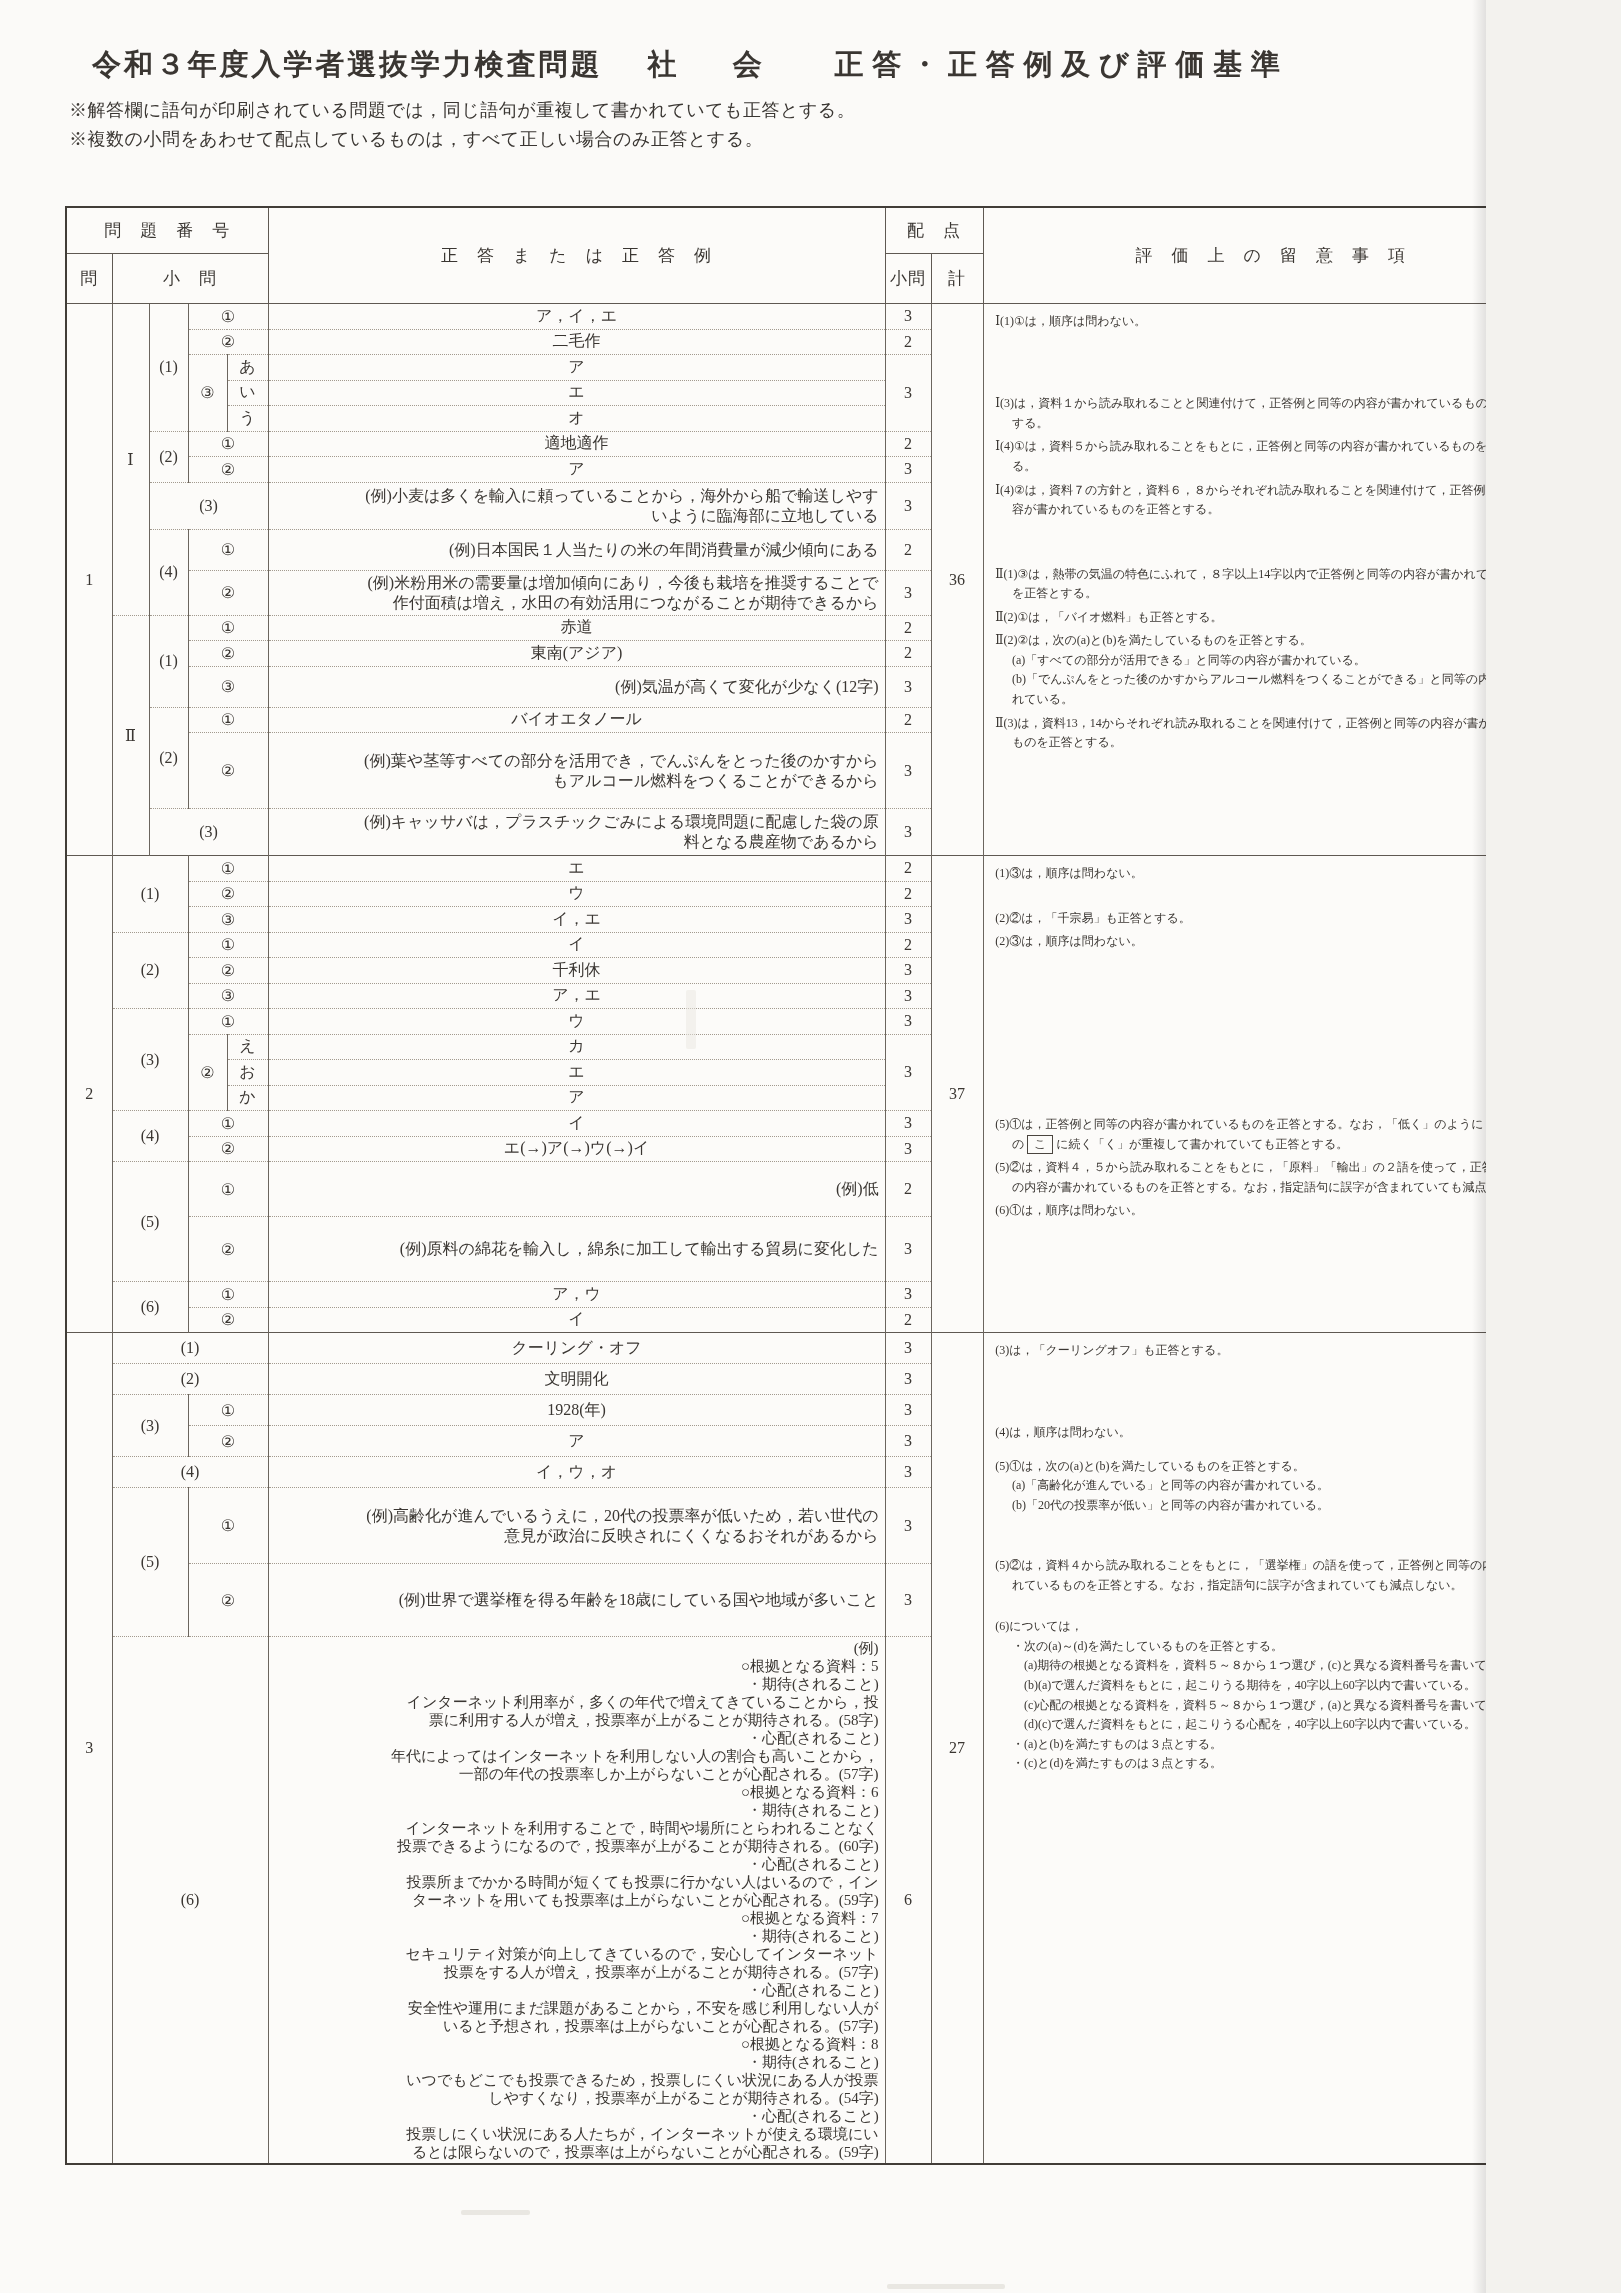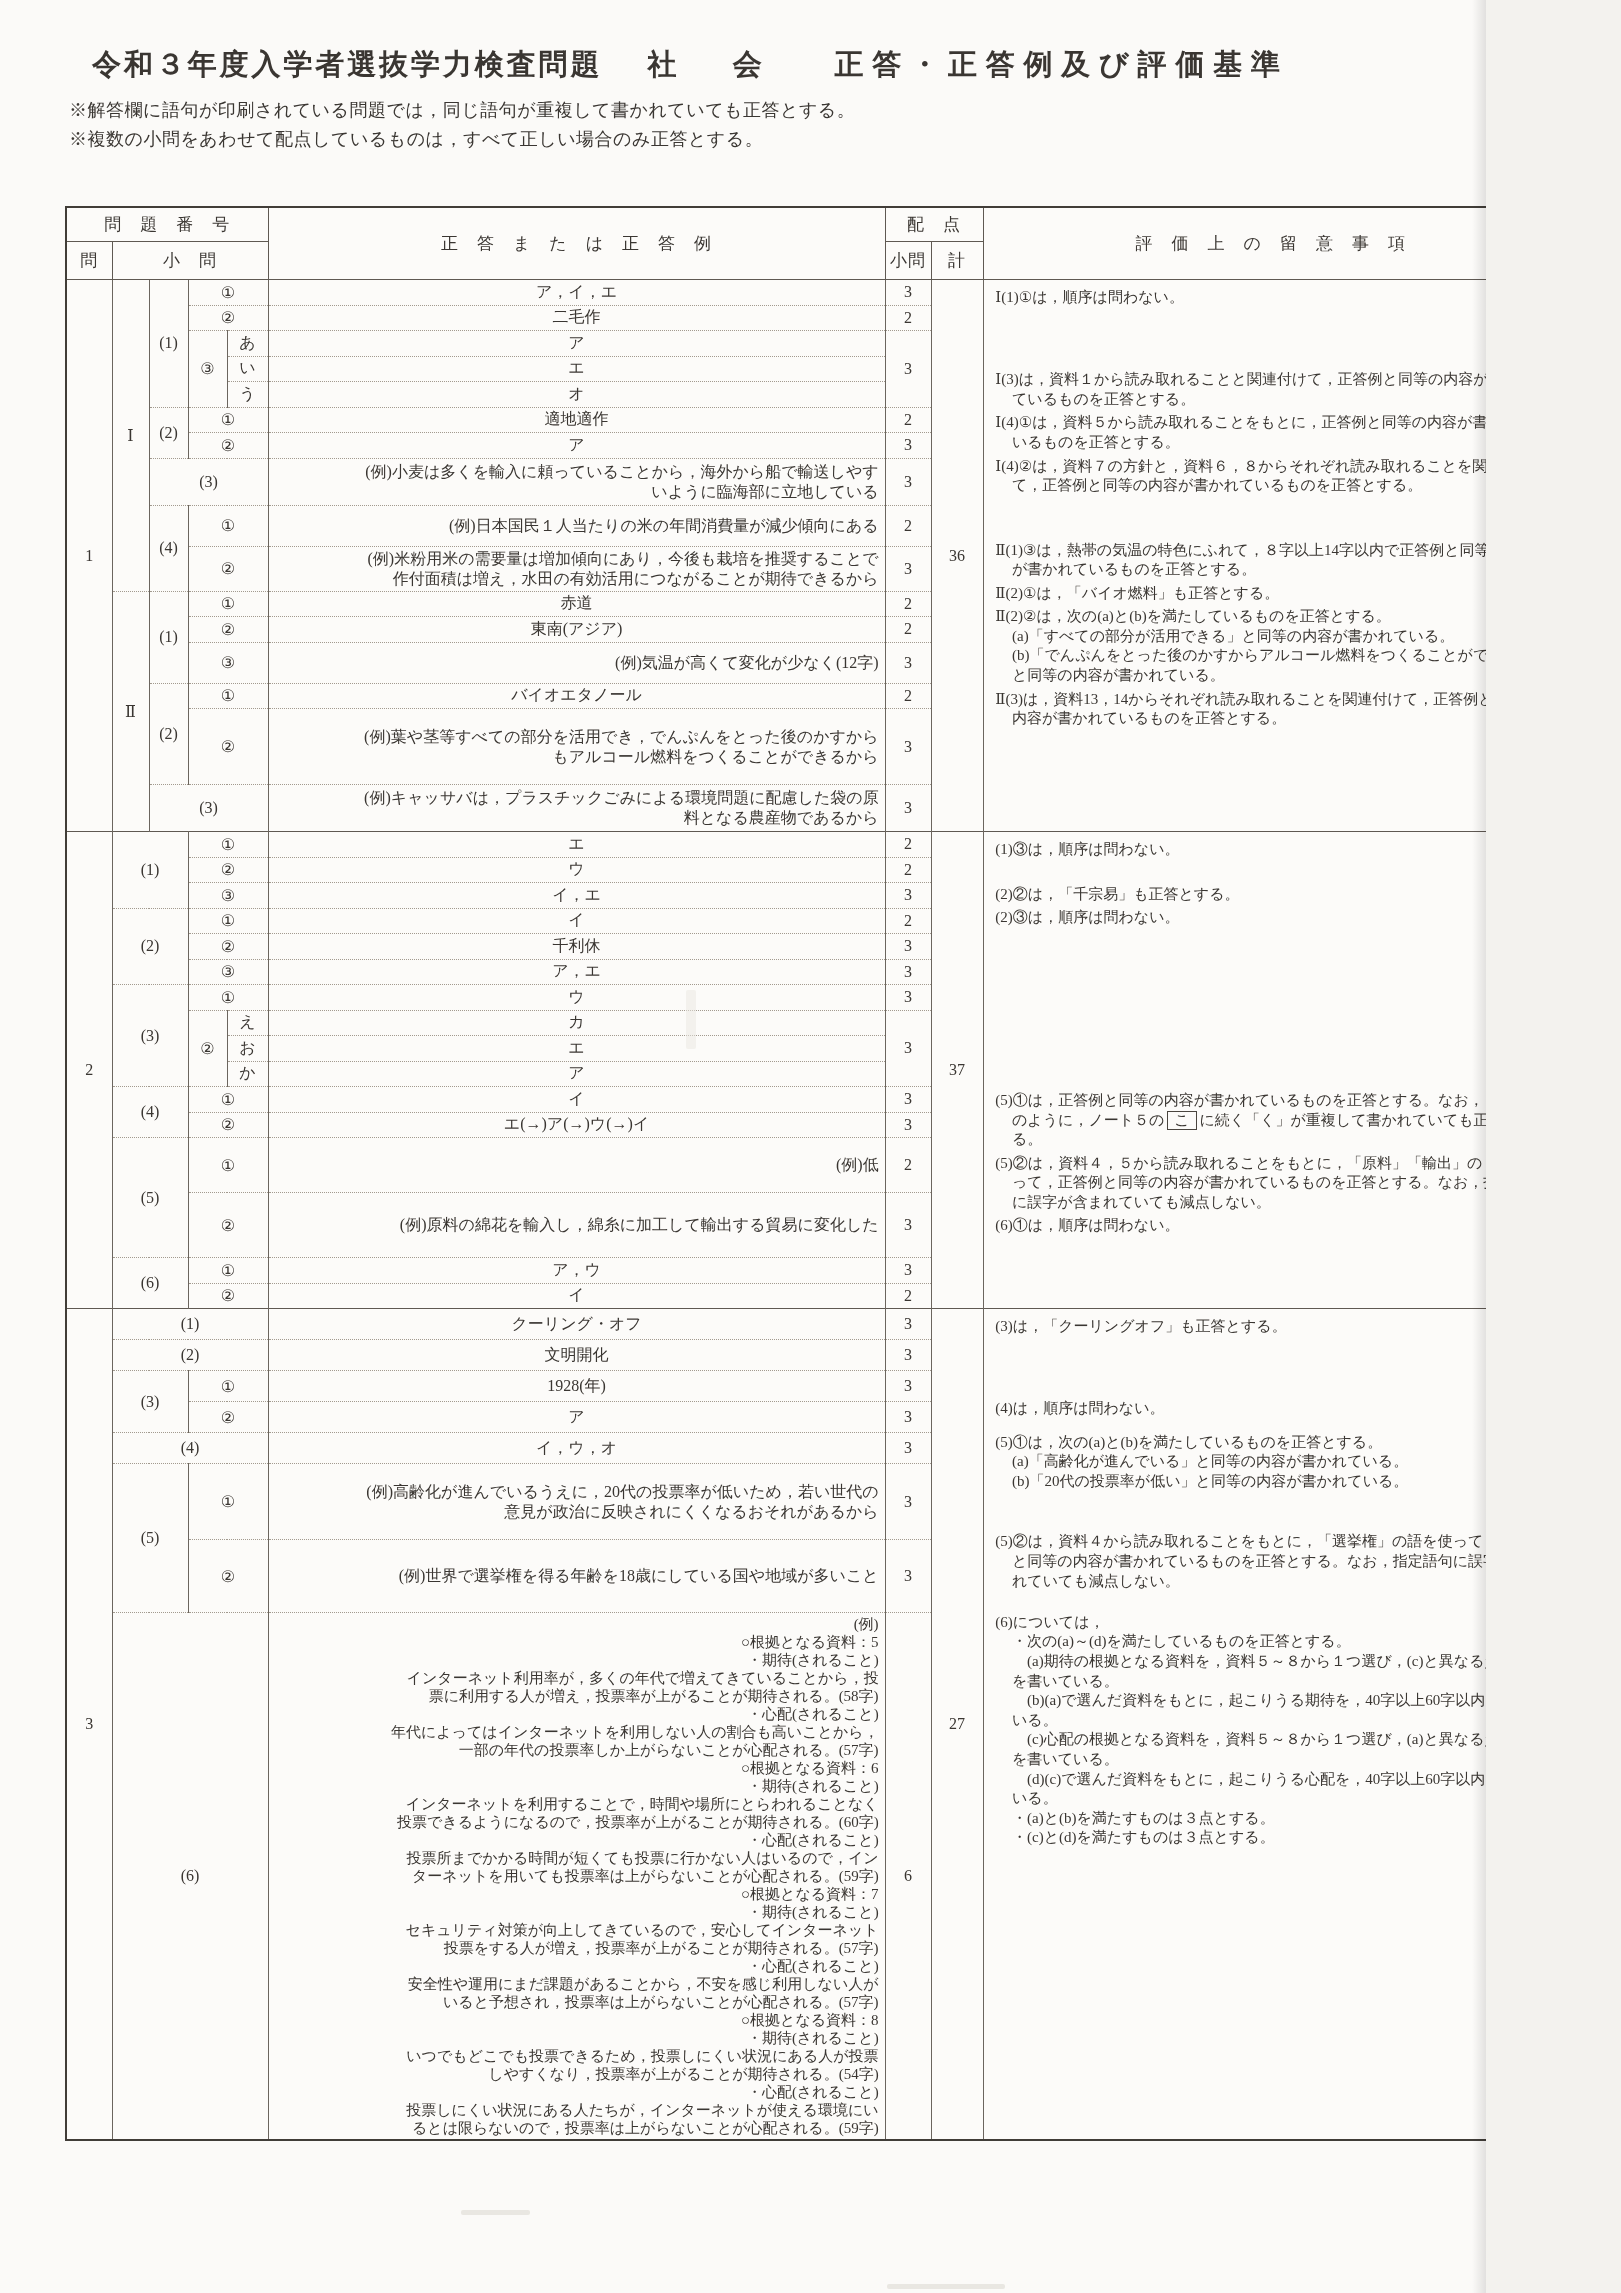--- a/index.html
+++ b/index.html
@@ -37,35 +37,35 @@
   col.c-circ{width:39px}col.c-kana{width:41px}col.c-ans{width:617px}
   col.c-pts{width:46px}col.c-kei{width:52px}col.c-note{width:576px}
   th,td{
     border-left:1px solid #6b655e;border-right:1px solid #6b655e;
     border-top:1px dotted #a29a8f;border-bottom:1px dotted #a29a8f;
     font-size:16px;font-weight:normal;padding:1px 3.9px;
     text-align:center;vertical-align:middle;color:#3a3632;
     overflow:hidden;
   }
   th{
-    border:1px solid #5f5952;font-size:17px;padding:0 2px;
+    border:1px solid #5f5952;font-size:17px;padding:6px 2px;
     letter-spacing:1px;
   }
   tr.hh1 th{height:33px}
   tr.hh2 th{height:37px}
   td.st,tr.blk td{border-top:1.5px solid #5f5952;}
   td.l{
     text-align:right;white-space:pre-line;line-height:20px;
     padding:2px 5.9px 2px 7.8px;
   }
   td.big{font-size:15px;line-height:18px;vertical-align:middle;}
   td.pts,td.kei{font-size:16px;}
   td.note{
     text-align:left;vertical-align:top;padding:7.8px 9.8px 5.9px 11.8px;
-    font-size:15px;line-height:19.6px;
+    font-size:12px;line-height:19.6px;
   }
   .np{
     padding-left:16.7px;text-indent:-16.7px;margin:0;
     white-space:pre-line;
   }
   .mt4{margin-top:3.9px}.mt14{margin-top:13.7px}.mt22{margin-top:21.6px}
   .mt26{margin-top:25.5px}.mt42{margin-top:41px}.mt46{margin-top:45px}
   .mt54{}.mt150{margin-top:63px}.mt166{margin-top:163px}
   .boxchar{
     display:inline-block;border:1px solid #4a453f;padding:0 5.9px;margin:0 2.9px;

